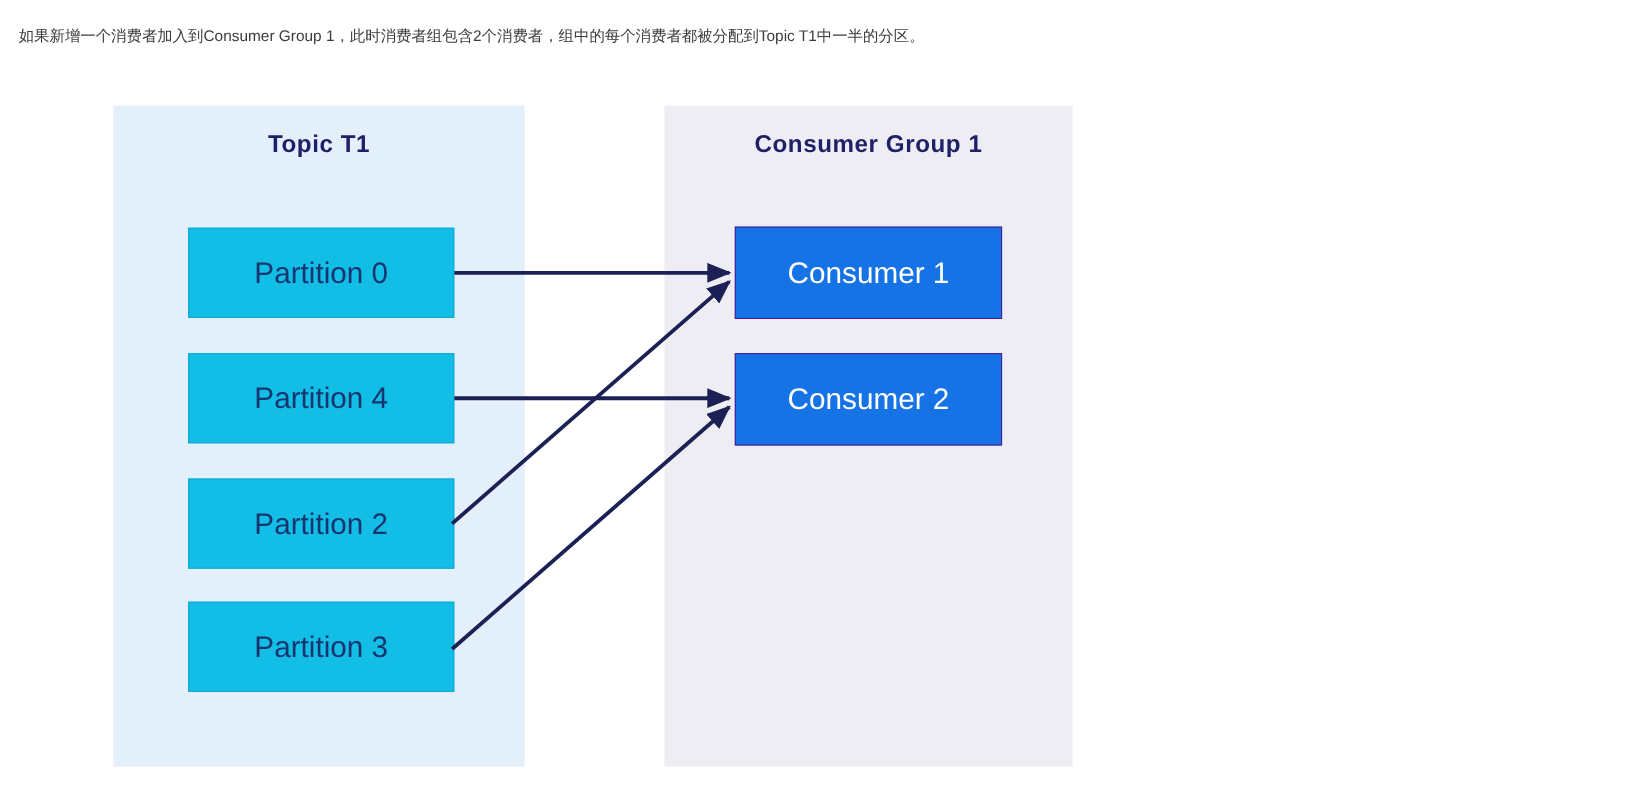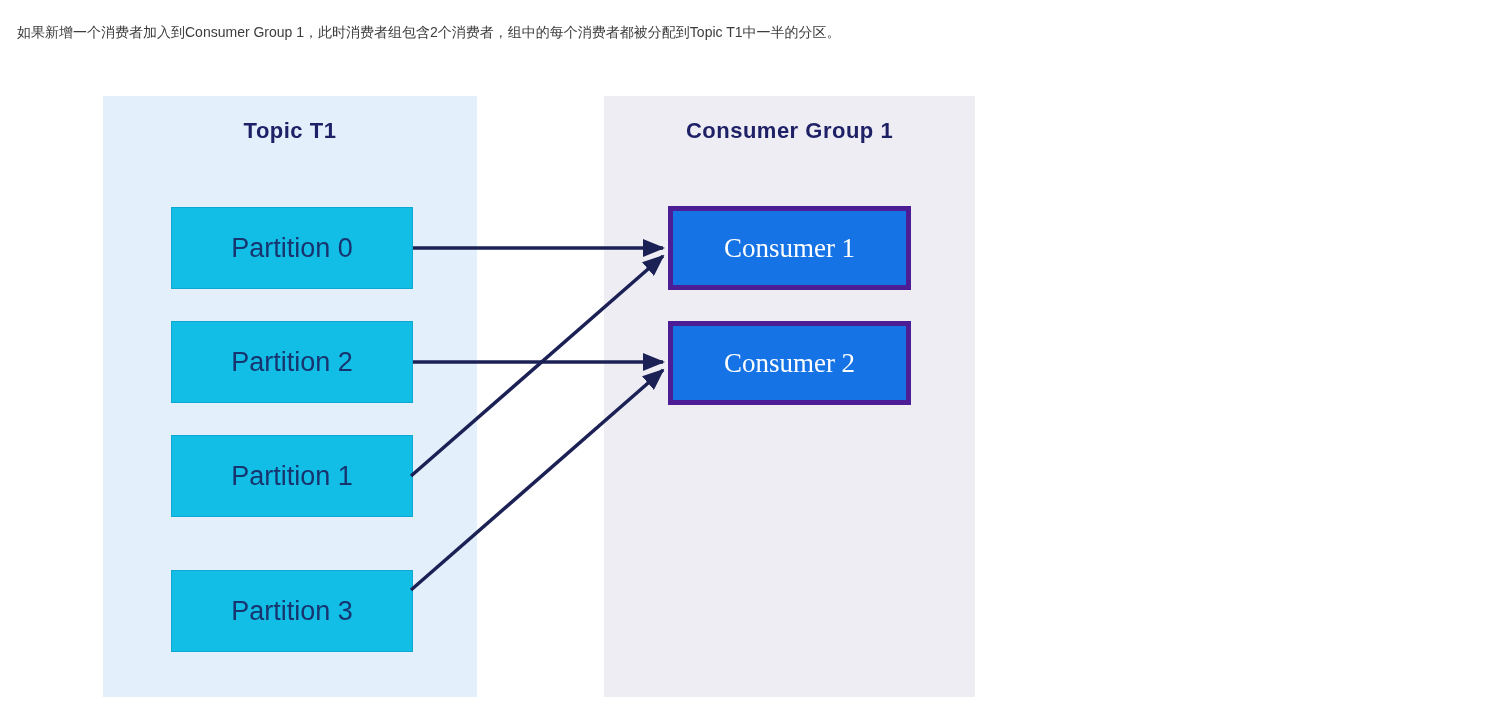--- a/index.html
+++ b/index.html
@@ -66,28 +66,27 @@
     height: 82px;
     background: #12bde6;
     border: 1px solid #0fa8d2;
     color: #16356e;
   }
   .consumer-box {
     left: 64px;
     width: 243px;
     height: 84px;
     background: #1673e6;
-    border: 5px solid #4c1d95;
+    border: 1px solid #4c1d95;
     color: #ffffff;
-    font-family: Liberation Serif, serif;
   }
   .p0 { top: 111px; }
   .p1 { top: 225px; }
   .p2 { top: 339px; }
-  .p3 { top: 474px; }
+  .p3 { top: 451px; }
   .c0 { top: 110px; }
   .c1 { top: 225px; }
   .arrow-layer {
     position: absolute;
     left: 0; top: 0;
     width: 1488px;
     height: 722px;
     pointer-events: none;
   }
   .arrow-line {
@@ -99,22 +98,22 @@
 </head>
 <body>
 
 <div class="stage">
 
   <div class="header-text">如果新增一个消费者加入到Consumer Group 1，此时消费者组包含2个消费者，组中的每个消费者都被分配到Topic T1中一半的分区。</div>
 
   <div class="panel panel-topic">
     <div class="panel-title">Topic T1</div>
     <div class="node partition-box p0">Partition 0</div>
-    <div class="node partition-box p1">Partition 2</div>
-    <div class="node partition-box p2">Partition 1</div>
+    <div class="node partition-box p1">Partition 4</div>
+    <div class="node partition-box p2">Partition 2</div>
     <div class="node partition-box p3">Partition 3</div>
   </div>
 
   <div class="panel panel-consumer">
     <div class="panel-title">Consumer Group 1</div>
     <div class="node consumer-box c0">Consumer 1</div>
     <div class="node consumer-box c1">Consumer 2</div>
   </div>
 
   <svg class="arrow-layer" viewBox="0 0 1488 722" xmlns="http://www.w3.org/2000/svg">

